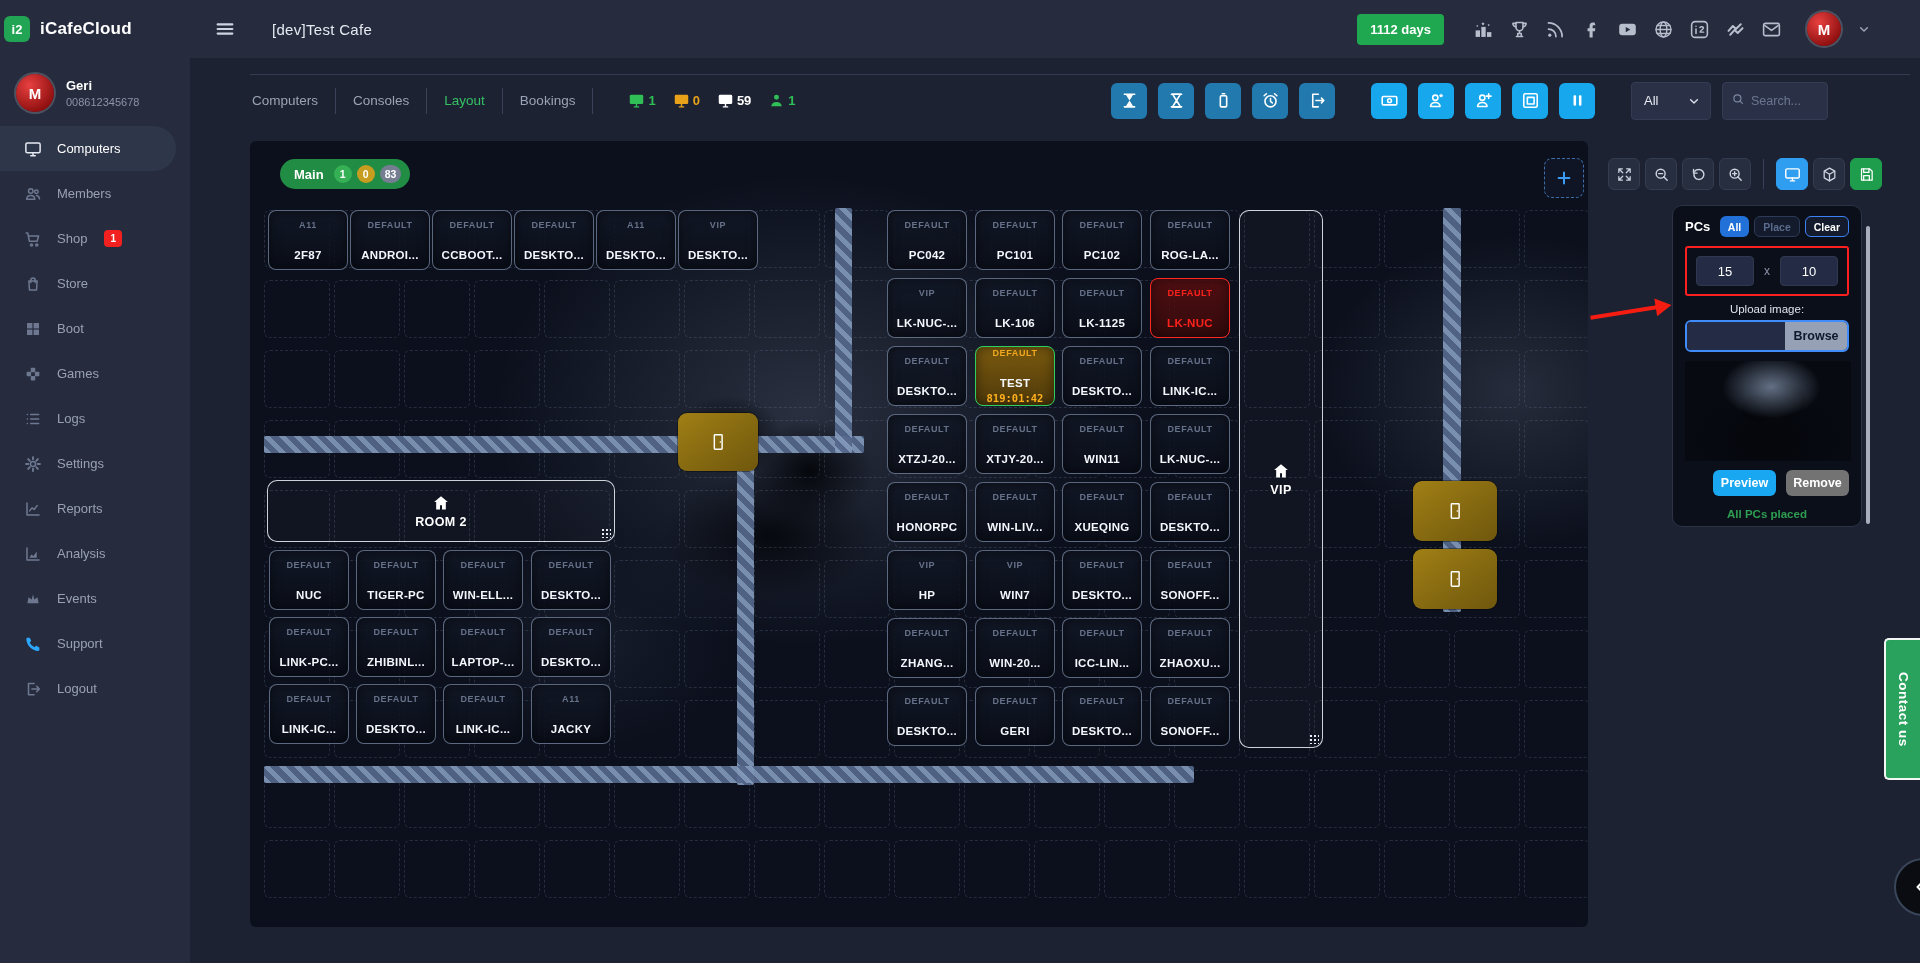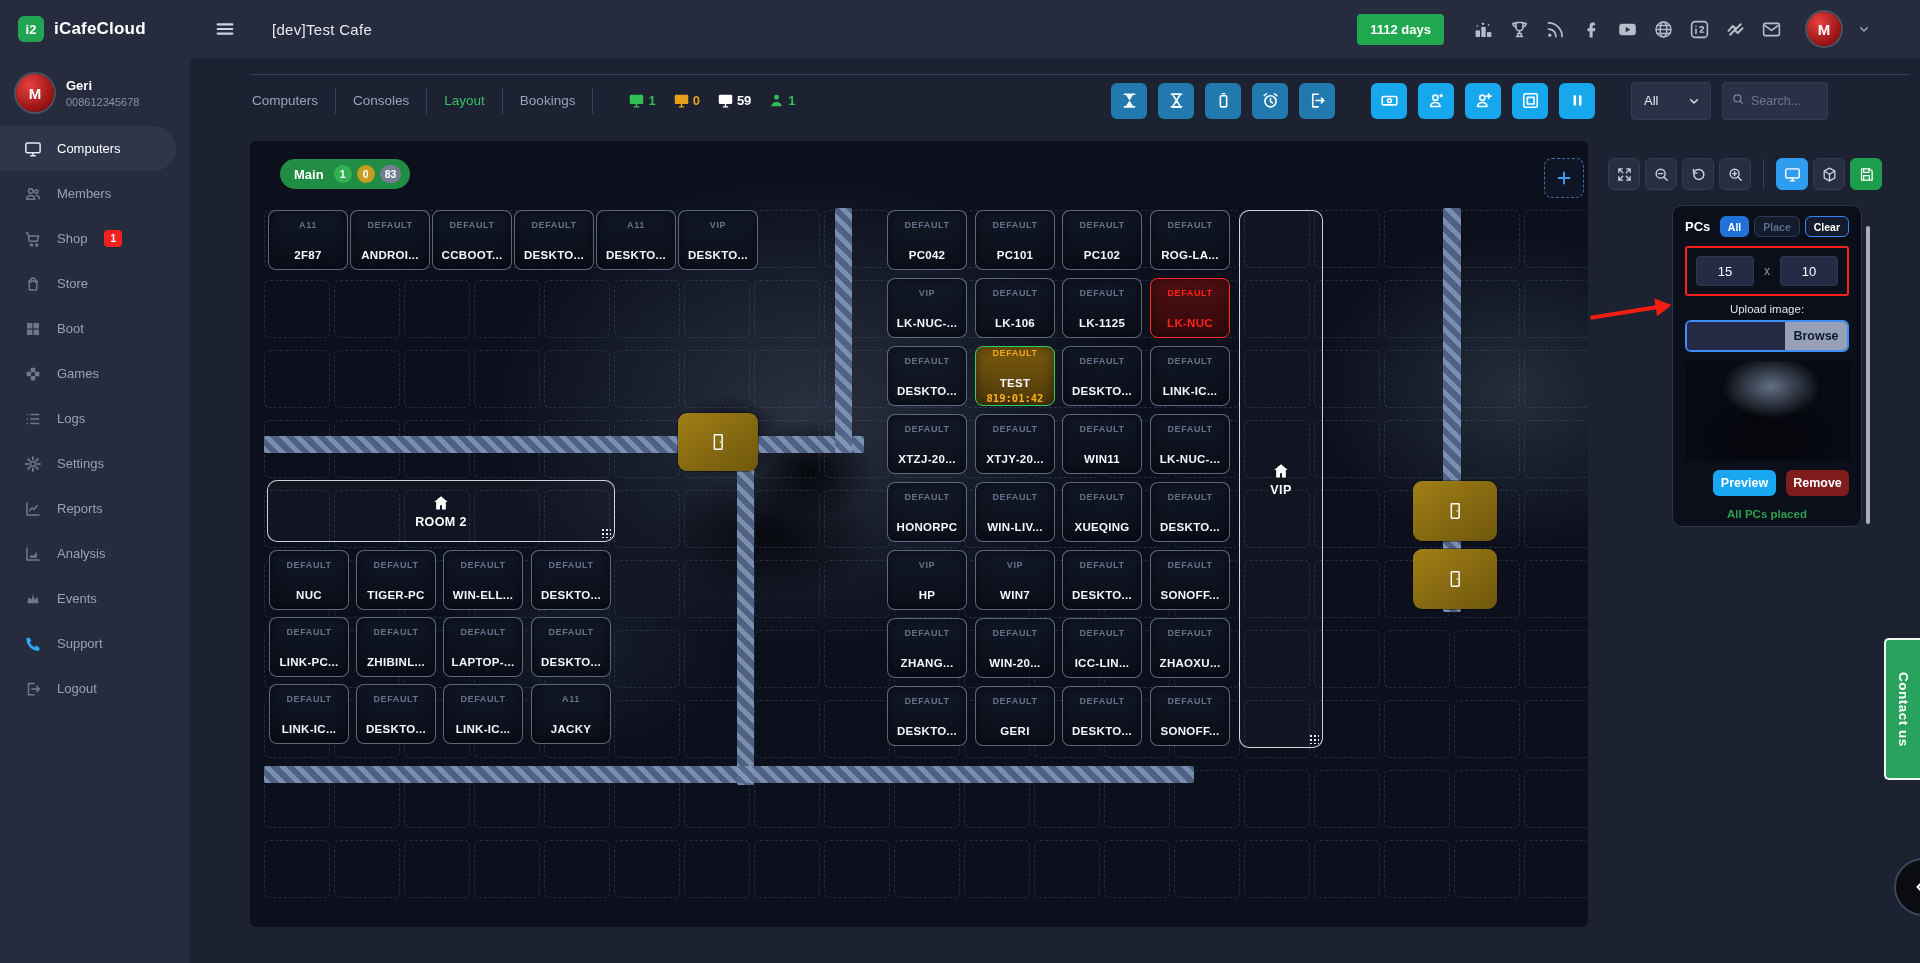--- a/index.html
+++ b/index.html
@@ -3,21 +3,21 @@
 <meta charset="utf-8">
 <style>
   * { margin:0; padding:0; box-sizing:border-box; }
   html,body { width:1920px; height:963px; overflow:hidden; background:#1c2232;
     font-family:"Liberation Sans", sans-serif; }
   .app { position:relative; width:1920px; height:963px; }
 
   
   .hdr { position:absolute; left:0; top:0; width:1920px; height:58px; background:#262c3e;
     display:flex; align-items:center; z-index:30; }
-  .hdr-left { width:190px; display:flex; align-items:center; padding-left:18px; gap:10px; flex:0 0 auto; }
+  .hdr-left { width:190px; display:flex; align-items:center; padding-left:4px; gap:10px; flex:0 0 auto; }
   .brand-ico { width:26px; height:26px; border-radius:6px; background:#22a455; color:#fff;
     display:flex; align-items:center; justify-content:center; font-size:13px; font-weight:bold; }
   .brand-txt { color:#fff; font-size:17px; font-weight:bold; letter-spacing:.2px; }
   .burger { width:22px; height:22px; color:#cdd3e0; margin-left:24px; cursor:pointer; }
   .hdr-title { color:#e7eaf1; font-size:15px; margin-left:36px; letter-spacing:.3px; }
   .hdr-right { margin-left:auto; display:flex; align-items:center; gap:15px; padding-right:48px; }
   .days-badge { background:#1fa84f; color:#fff; font-size:13px; font-weight:bold;
     padding:8px 13px; border-radius:4px; margin-right:14px; }
   .hdr-ico { width:21px; height:21px; color:#b6bdcb; cursor:pointer; }
   .avatar { width:34px; height:34px; border-radius:50%; color:#fff; font-weight:bold; font-size:15px;
@@ -150,21 +150,21 @@
     background:
       radial-gradient(70px 45px at 52% 26%, rgba(160,180,210,.6), rgba(160,180,210,0) 70%),
       radial-gradient(26px 22px at 44% 48%, #04060b 58%, rgba(4,6,11,0) 64%),
       radial-gradient(32px 27px at 61% 40%, #04060b 58%, rgba(4,6,11,0) 64%),
       radial-gradient(95px 62px at 50% 78%, rgba(4,6,11,.95), rgba(4,6,11,0) 82%),
       #070a11; }
   .pp-actions { margin-top:9px; display:flex; gap:10px; }
   .pp-act { width:78px; height:26px; border-radius:6px; color:#fff; font-size:12.5px; font-weight:bold;
     display:flex; align-items:center; justify-content:center; cursor:pointer; }
   .pp-preview { background:#18a7f0;margin-left:28px; }
-  .pp-remove { background:#7f1d1d; }
+  .pp-remove { background:#737373; }
   .pp-status { margin-top:12px; text-align:center; color:#2f9e52; font-size:11.5px; font-weight:bold; }
   .rail-scroll { position:absolute; left:1866px; top:226px; width:4px; height:298px; z-index:21;
     background:rgba(205,210,222,.8); border-radius:2px; }
 
   .red-arrow { position:absolute; left:1590px; top:300px; width:86px; height:22px; z-index:22;
     transform:rotate(-9deg); pointer-events:none; }
   .red-arrow .shaft { position:absolute; left:0; top:9px; width:70px; height:4px; background:#f51d12; }
   .red-arrow .head { position:absolute; left:66px; top:2px; width:0; height:0;
     border-top:9px solid transparent; border-bottom:9px solid transparent; border-left:16px solid #f51d12; }
 

